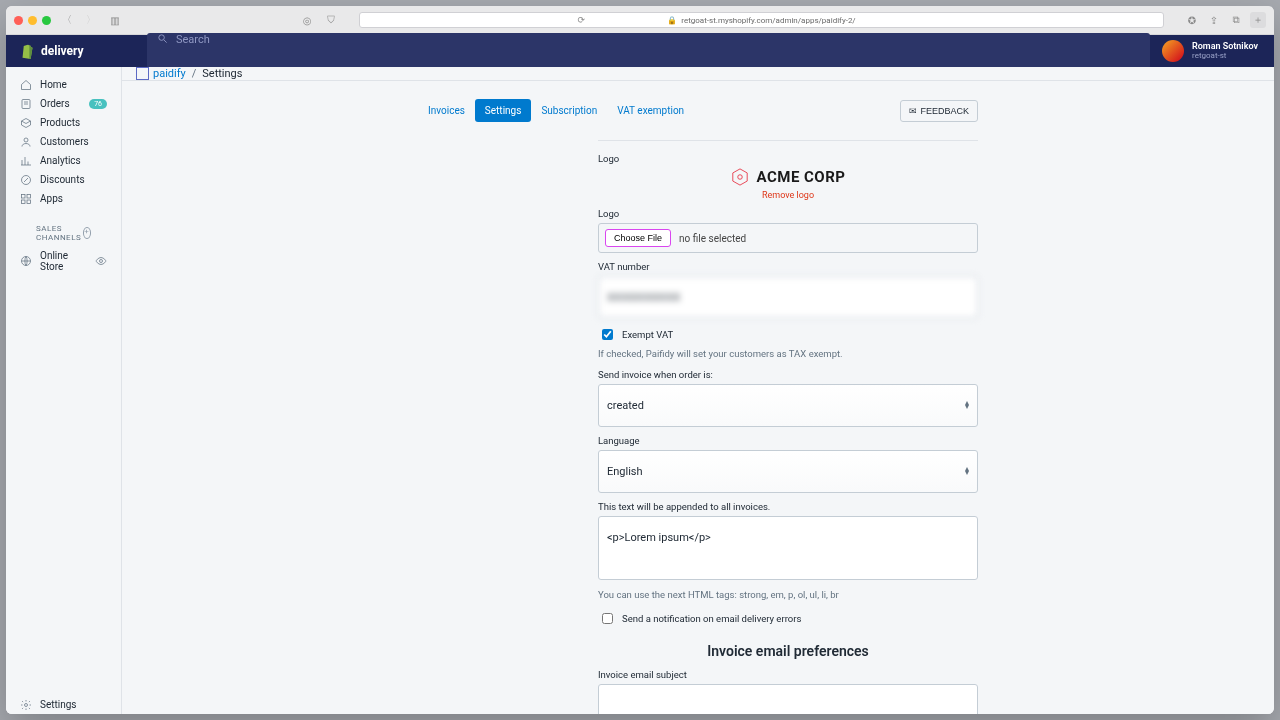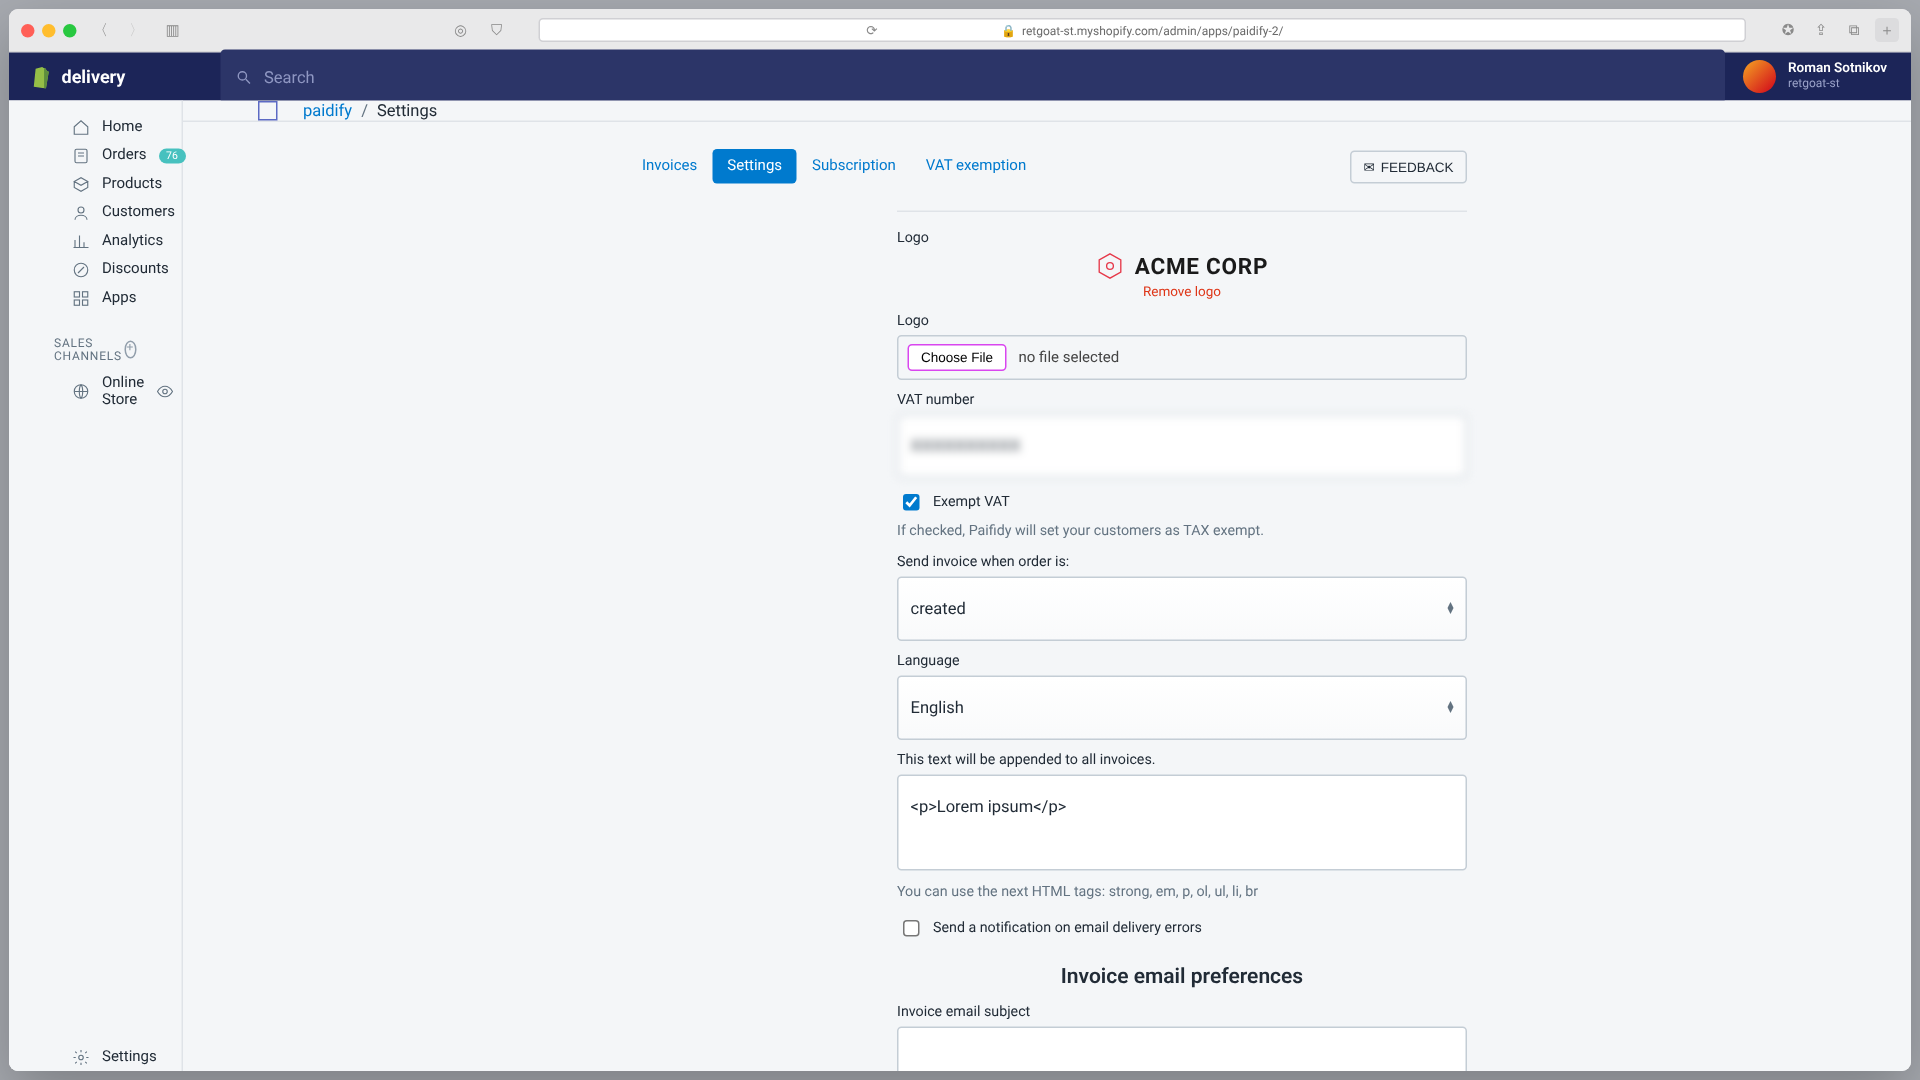--- a/index.html
+++ b/index.html
@@ -27,42 +27,42 @@
   .chrome .navbtn{width:16px;height:16px;border-radius:3px;color:#8a8a8a;font-size:10px;display:inline-flex;align-items:center;justify-content:center;}
   .url{flex:1;margin:0 12px;height:14px;background:#fff;border-radius:3px;display:flex;align-items:center;justify-content:center;font-size:8px;color:#6a6a6a;border:1px solid #d0d0d4;}
   .url .lock{margin-right:4px;color:#6a6a6a;}
   .chrome-right{display:flex;gap:6px;}
 
   
   .topbar{height:32px;background:var(--topbar-bg);display:flex;align-items:center;color:#fff;}
   .brand{width:var(--sidebar-w);padding-left:14px;display:flex;align-items:center;gap:6px;}
   .brand svg{width:15px;height:15px;}
   .brand-name{font-weight:700;font-size:12px;color:#fff;}
-  .search{flex:1;margin:0 12px;height:36px;background:#2c3568;border-radius:3px;display:flex;align-items:center;padding:0 10px;gap:8px;color:#8f97c2;font-size:11px;}
+  .search{flex:1;margin:0 12px;height:36px;background:#2c3568;border-radius:3px;display:flex;align-items:flex-start;padding:0 10px;gap:8px;color:#8f97c2;font-size:11px;}
   .user{display:flex;align-items:center;gap:8px;padding-right:16px;}
   .avatar{width:22px;height:22px;border-radius:50%;background:linear-gradient(135deg,#f5a623,#d0021b);}
   .user-meta{display:flex;flex-direction:column;line-height:1.05;}
   .user-name{font-size:9px;color:#fff;font-weight:600;}
   .user-shop{font-size:8px;color:#9aa2c8;}
 
   
   .workspace{flex:1;display:flex;background:var(--bg);overflow:hidden;}
 
   .sidebar{width:var(--sidebar-w);background:var(--bg);border-right:1px solid var(--panel-border);display:flex;flex-direction:column;font-size:10px;color:var(--text);}
   .nav{padding:8px 0 0 0;}
-  .nav-item{display:flex;align-items:center;gap:8px;padding:3.5px 14px;cursor:pointer;color:#212b36;margin-left:28px;}
+  .nav-item{display:flex;align-items:center;gap:8px;padding:3.5px 14px;cursor:pointer;color:#212b36;}
   .nav-item svg{width:12px;height:12px;flex:0 0 12px;fill:none;stroke:#637381;stroke-width:1.5;}
   .nav-item .badge{margin-left:auto;background:#47c1bf;color:#fff;font-size:7px;padding:1px 5px;border-radius:7px;}
   .nav-sect{padding:16px 30px 4px;font-size:8px;letter-spacing:.5px;color:#637381;display:flex;align-items:center;}
   .nav-sect .plus{margin-left:auto;width:10px;height:10px;border:1px solid #919eab;border-radius:50%;font-size:8px;line-height:8px;text-align:center;color:#919eab;}
   .sidebar-footer{margin-top:auto;}
 
   .main{flex:1;display:flex;flex-direction:column;overflow:auto;}
   .crumbs{height:28px;display:flex;align-items:center;padding:0 14px;color:#637381;font-size:11px;gap:6px;border-bottom:1px solid var(--panel-border);background:#f4f6f8;}
-  .crumbs a{color:var(--blue);text-decoration:none;display:inline-flex;align-items:flex-end;gap:17px;margin-left:36px;}
+  .crumbs a{color:var(--blue);text-decoration:none;display:inline-flex;align-items:flex-end;gap:4px;}
   .crumbs .app-icon{width:11px;height:11px;border:1px solid #5c6ac4;}
 
   .content{display:flex;flex-direction:column;align-items:center;padding:18px 0 30px;}
   .content-inner{width:560px;max-width:94%;}
 
   .tabsrow{display:flex;align-items:center;margin-bottom:18px;}
   .tabs{display:flex;gap:0;}
   .tab{font-size:10px;padding:6px 10px;color:var(--blue);cursor:pointer;border-radius:3px;}
   .tab.on{background:var(--blue);color:#fff;}
   .spacer{flex:1;}

